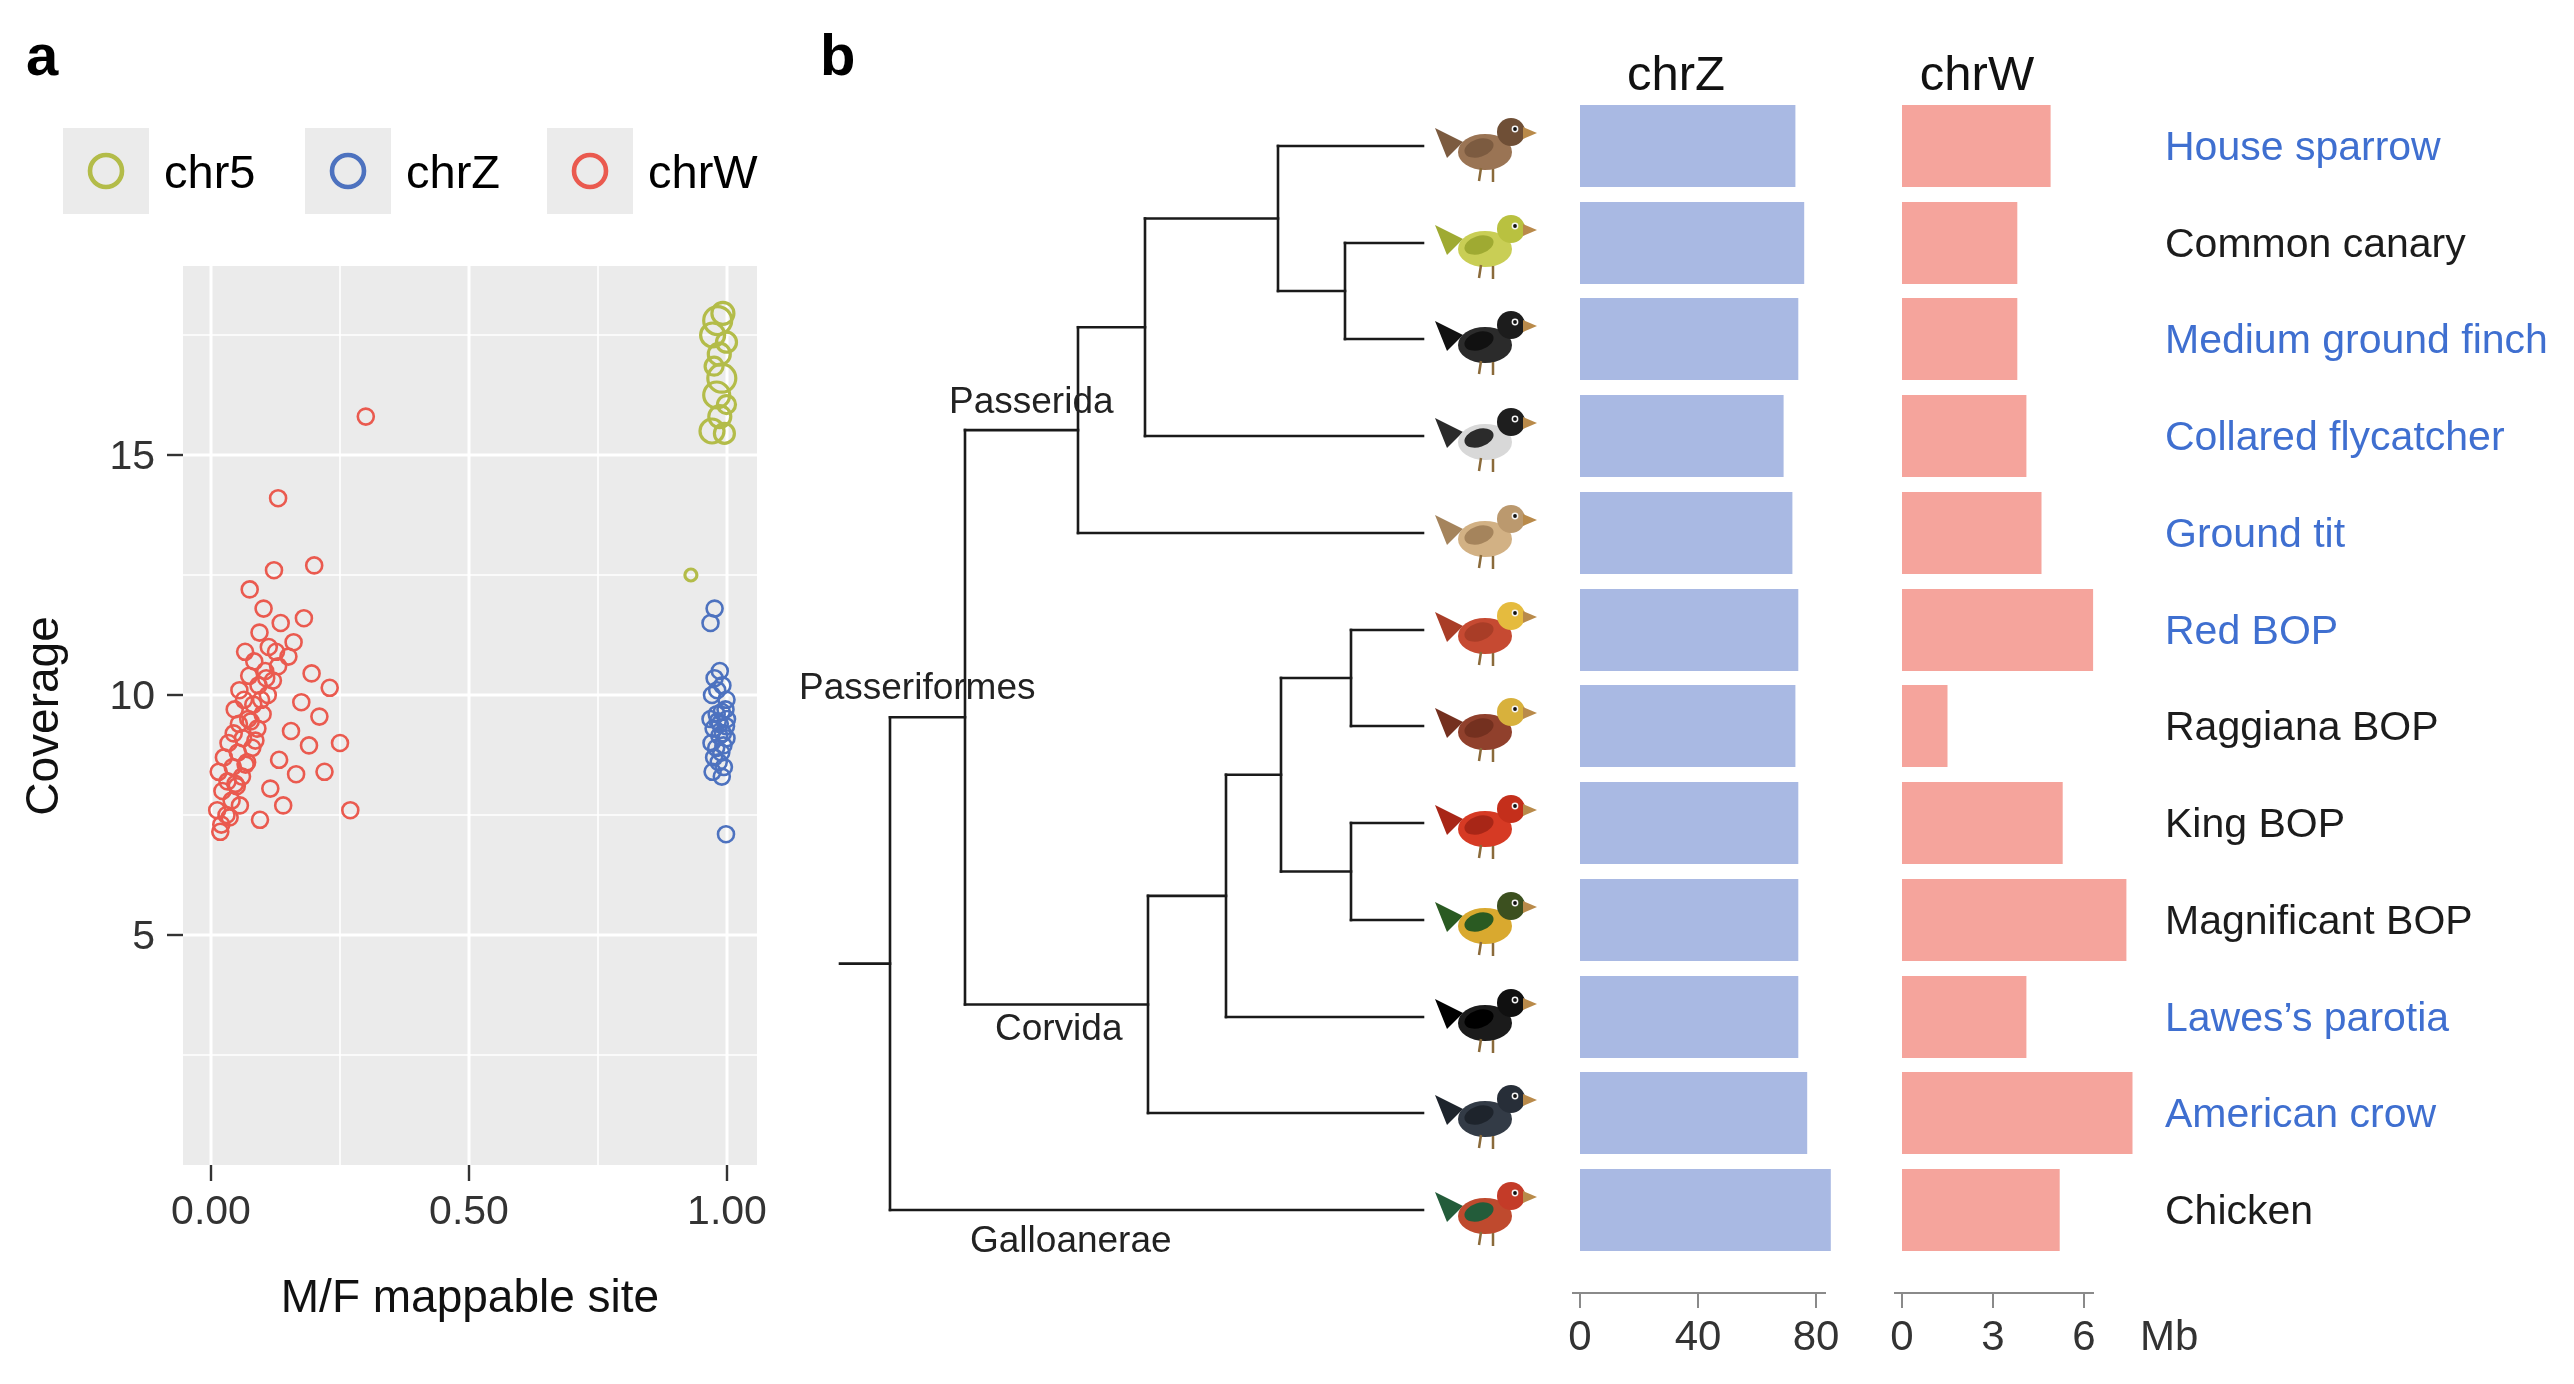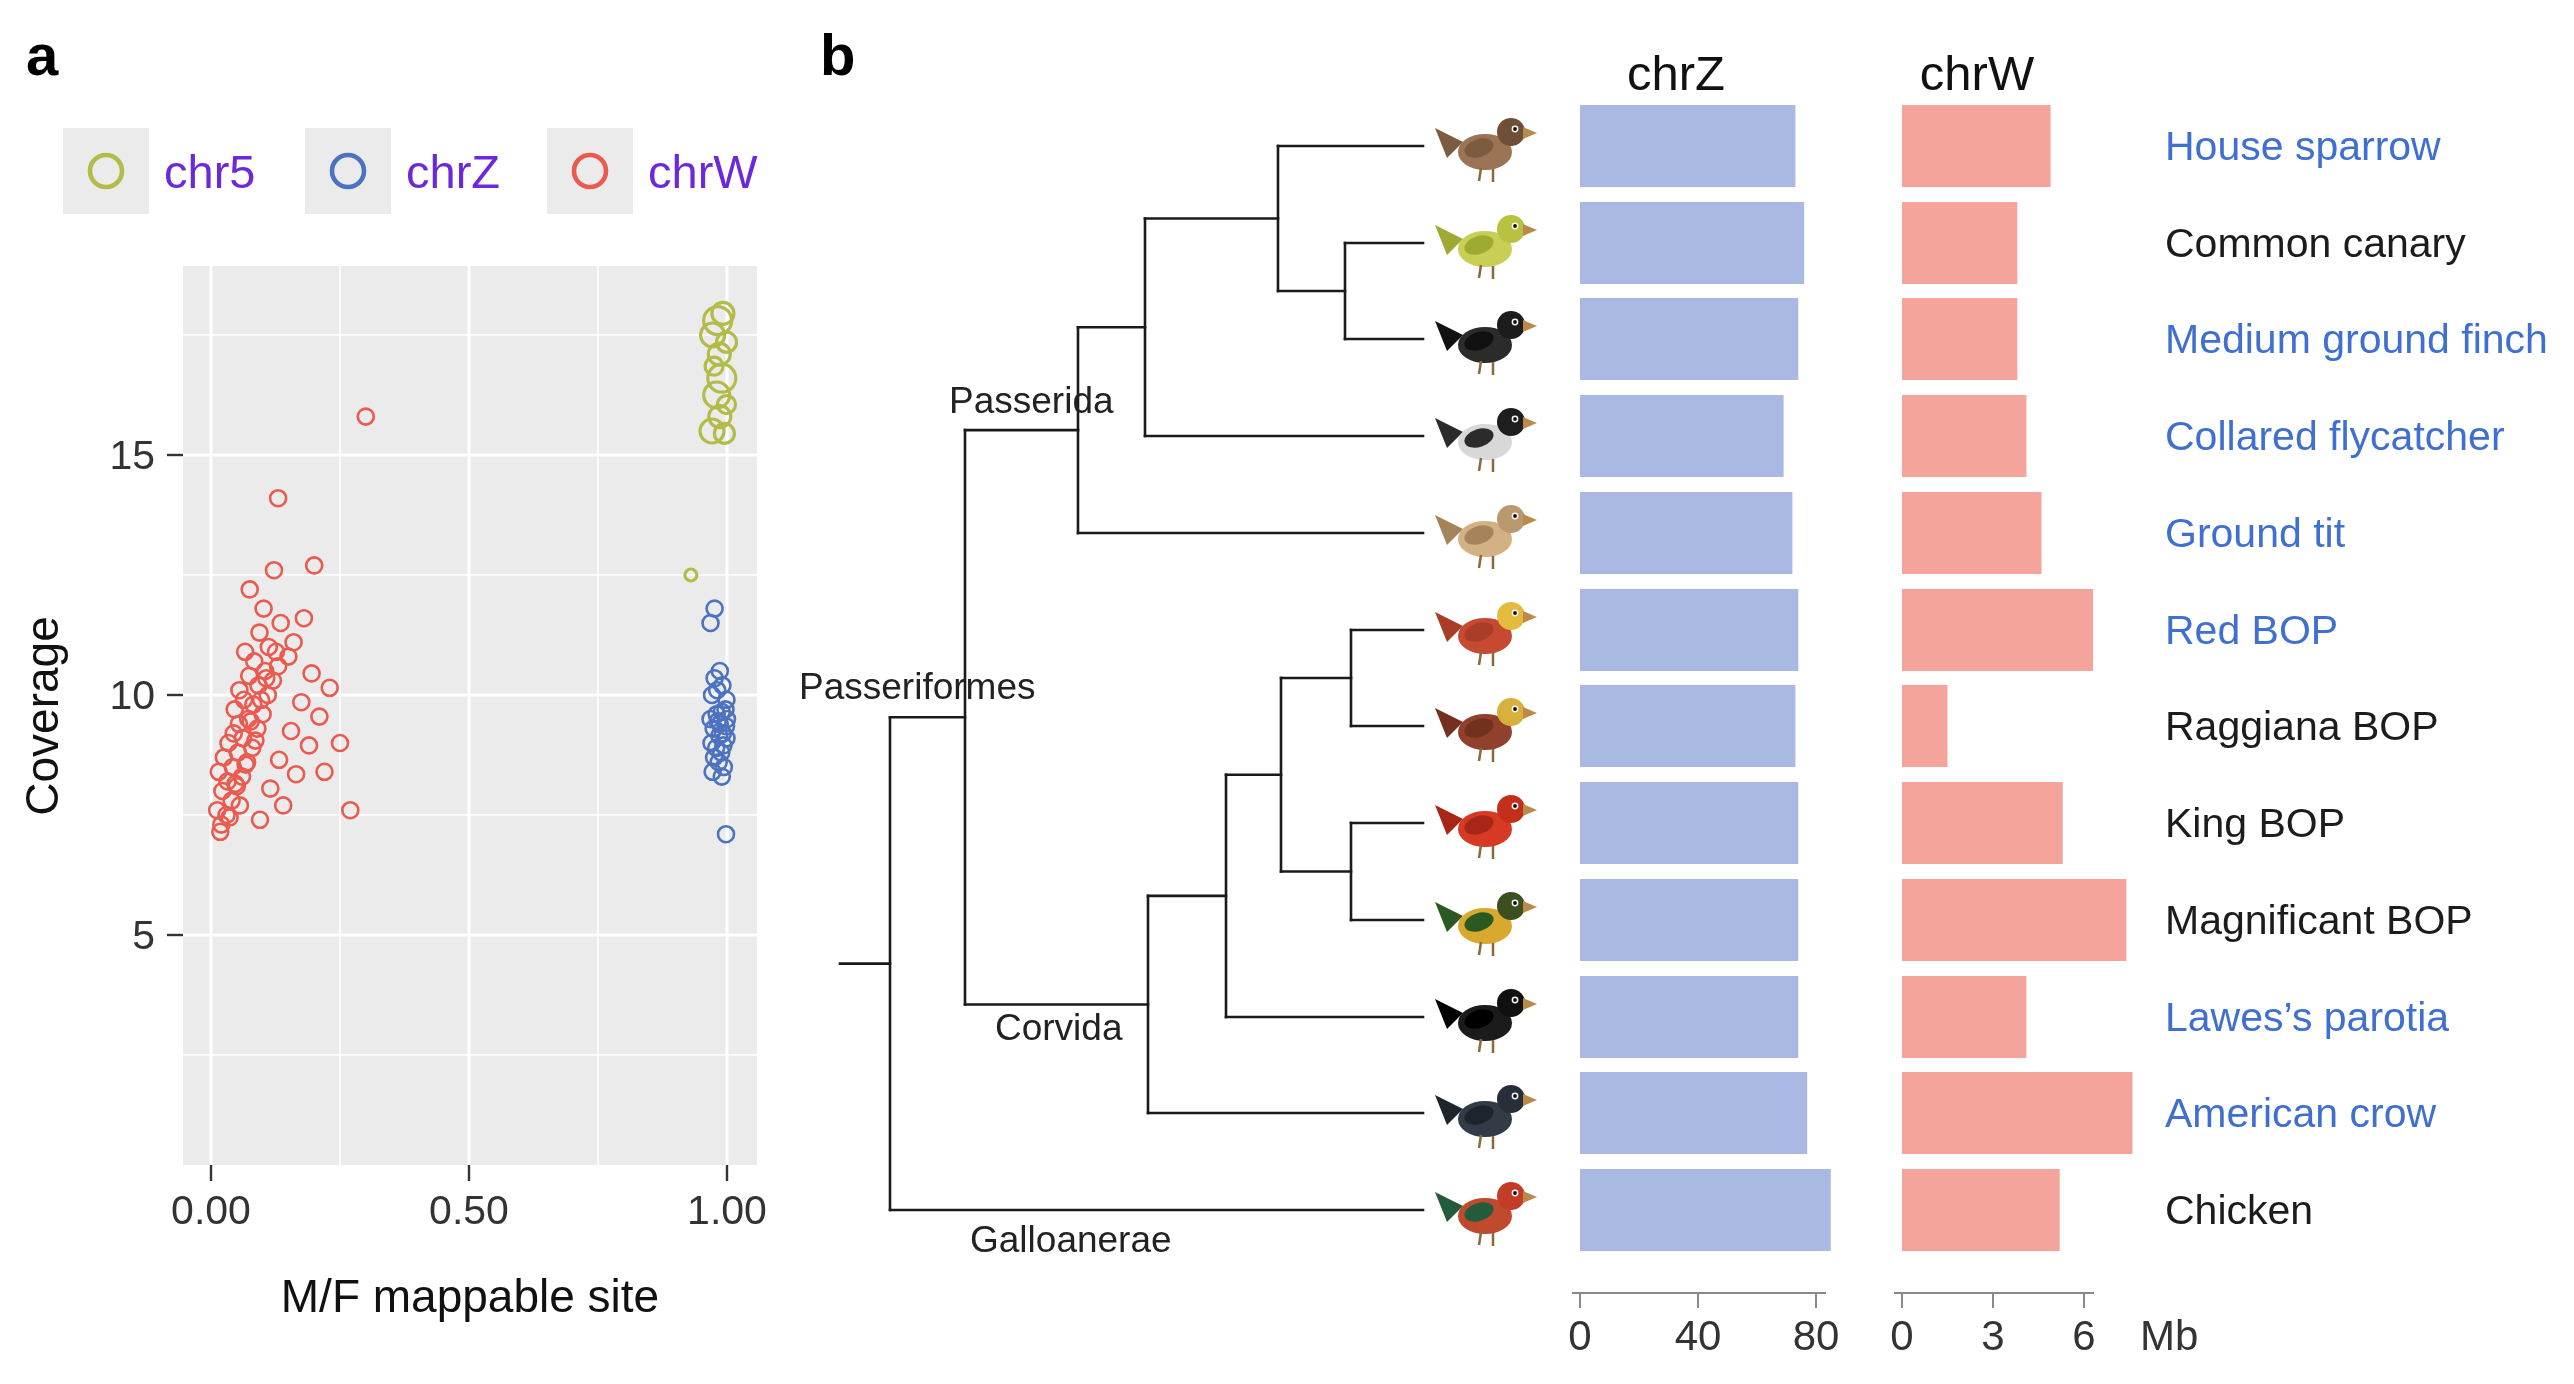--- a/index.html
+++ b/index.html
@@ -5,21 +5,21 @@
   html,body{margin:0;padding:0;background:#ffffff;}
   .fig{position:relative;width:2574px;height:1384px;background:#ffffff;
        font-family:"Liberation Sans",sans-serif;overflow:hidden;}
   #fig-svg{position:absolute;left:0;top:0;}
   .panel-label{position:absolute;font-size:58px;font-weight:bold;color:#000;line-height:1;}
   #panel-a-label{left:26px;top:26px;}
   #panel-b-label{left:820px;top:26px;}
   #legend{position:absolute;left:0;top:0;width:830px;height:230px;}
   .legend-item{position:absolute;top:128px;display:flex;align-items:center;height:86px;}
   .legend-key{width:86px;height:86px;background:#ebebeb;display:inline-block;}
-  .legend-label{font-size:47px;color:#6d28d9;margin-left:15px;white-space:nowrap;}
+  .legend-label{font-size:47px;color:#000000;margin-left:15px;white-space:nowrap;}
   text{font-family:"Liberation Sans",sans-serif;}
   .tick-label{font-size:41px;fill:#333;}
   .axis-title{font-size:46px;fill:#111;}
   .tree-label{font-size:37px;fill:#222;}
   .chart-title{font-size:49px;fill:#111;}
   .species-label{font-size:41px;}
   .axis-tick-label{font-size:42px;fill:#333;}
 </style>
 </head>
 <body>

